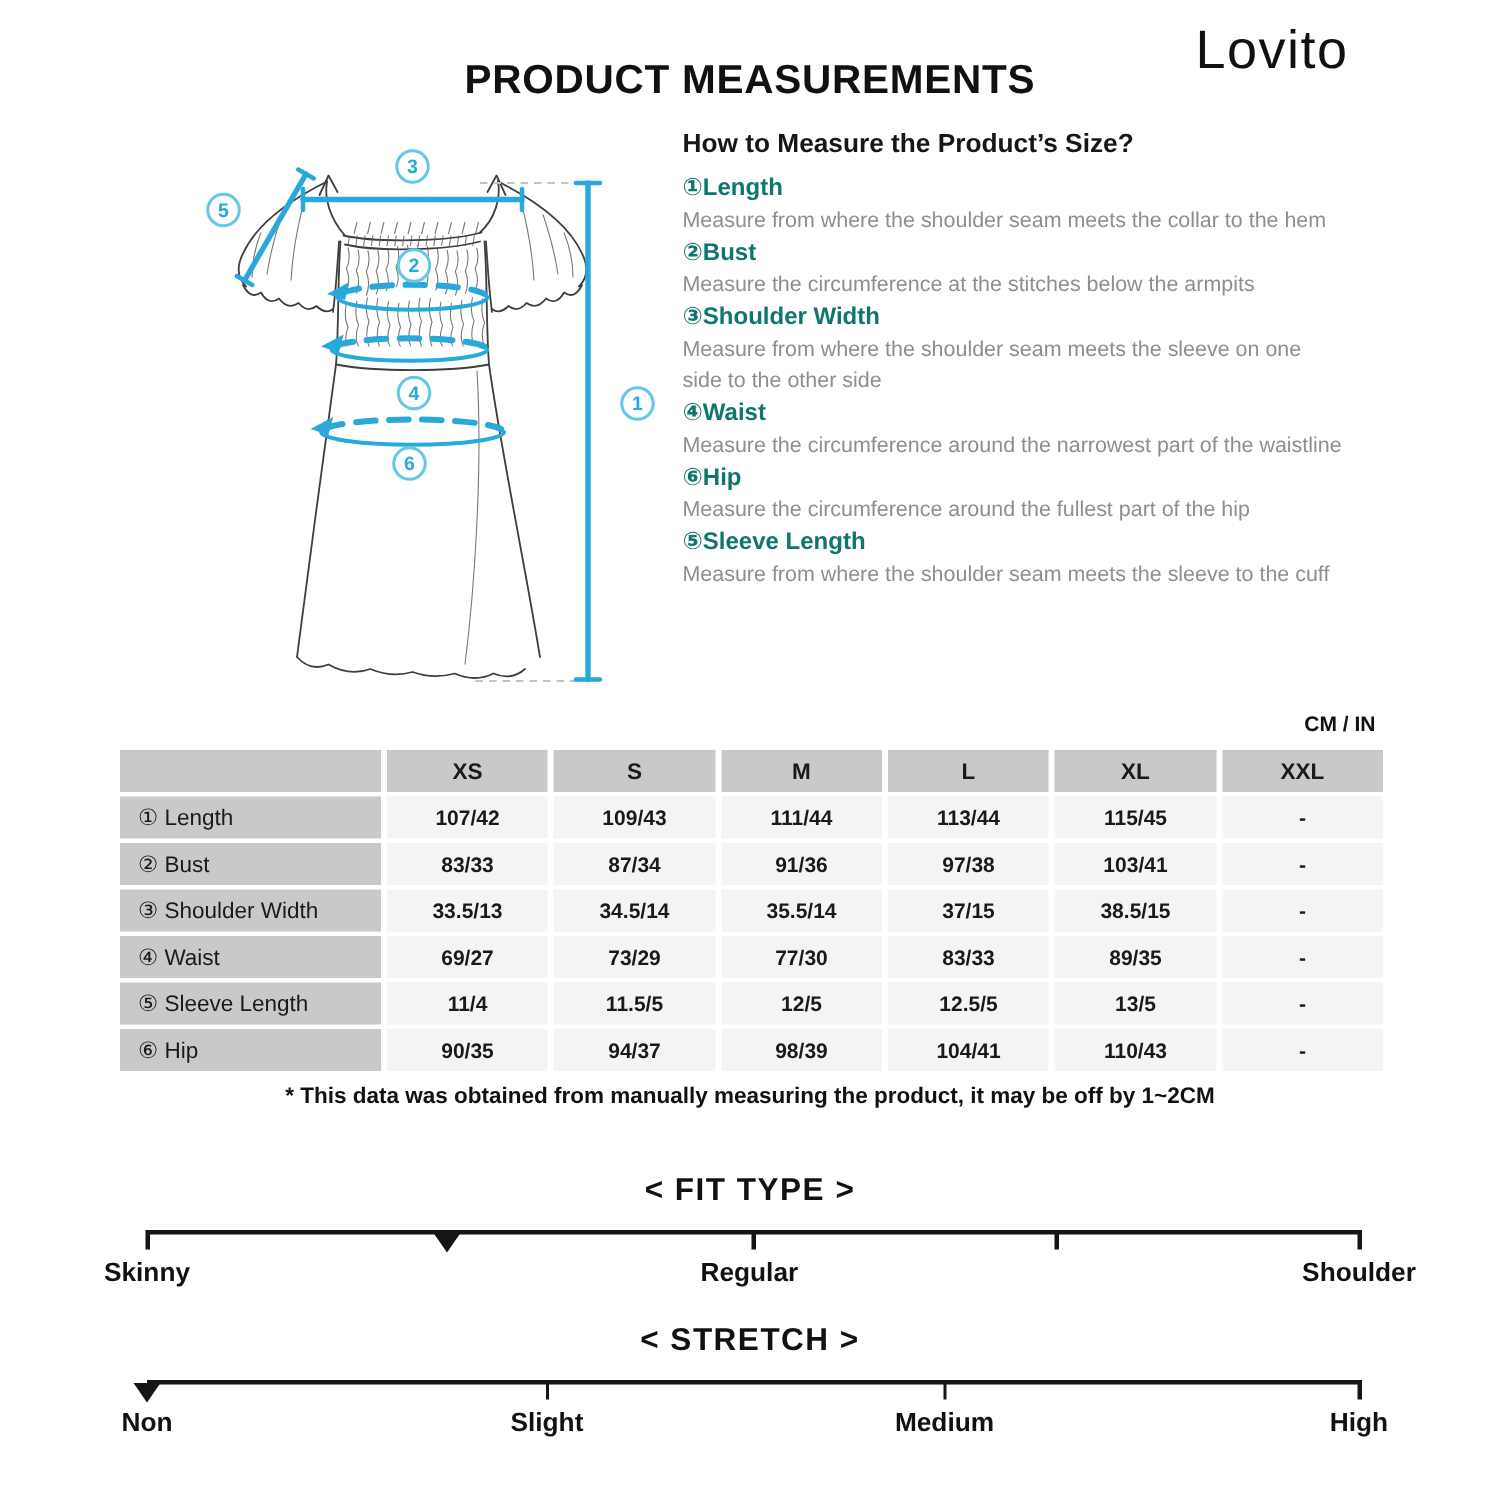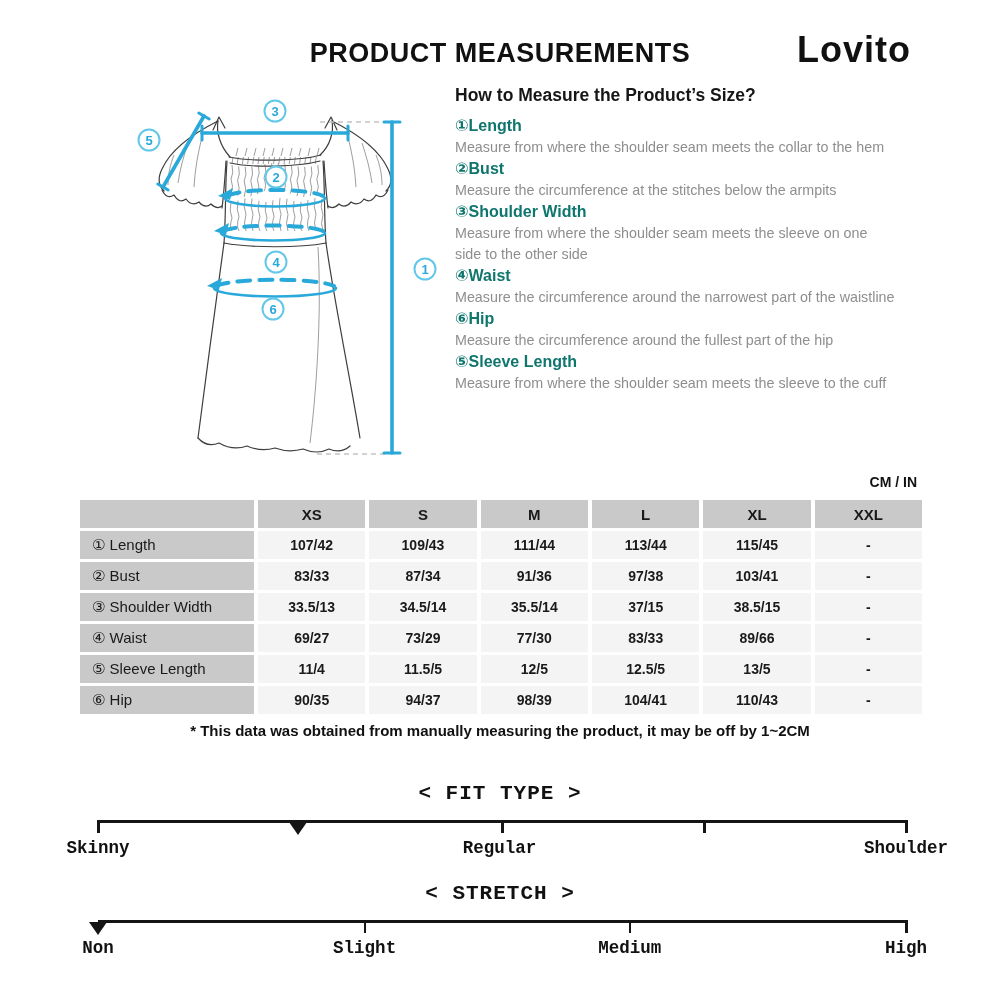--- a/index.html
+++ b/index.html
@@ -5,21 +5,21 @@
   :root{
     --accent:#29a9da; --accent-light:#63c7e9; --hdr-bg:#c9c9c9; --cell-bg:#f4f4f4;
     --desc:#8e8e8e; --ink:#151515; --sketch:#3e3e3e;
   }
   *{margin:0;padding:0;box-sizing:border-box}
   body{background:#fff;font-family:"Liberation Sans","DejaVu Sans",sans-serif;}
   .page{position:relative;width:995px;height:1000px;background:#fff;overflow:hidden;}
 
   .main-title{position:absolute;left:0;top:38px;width:1000px;text-align:center;
     font-size:27px;font-weight:bold;letter-spacing:.5px;color:#111;}
-  .logo{position:absolute;left:797px;top:29px;font-size:36px;font-weight:bold;
+  .logo{position:absolute;left:797px;top:12px;font-size:36px;font-weight:normal;
     letter-spacing:1px;color:#111;}
 
   
   .diagram{position:absolute;left:110px;top:95px;width:350px;height:370px;}
   .diagram svg{width:100%;height:100%;}
   .sk{stroke:var(--sketch);stroke-width:1.2;fill:none;stroke-linecap:round;stroke-linejoin:round}
   .wr{stroke:#5c5c5c;stroke-width:.7;fill:none;opacity:.85}
   .cy{stroke:var(--accent);fill:none;stroke-linecap:round}
   .cy-thick{stroke-width:3.6}
   .cy-cap{stroke-width:3}
@@ -42,21 +42,21 @@
   .size-table{position:absolute;left:80px;top:500px;width:842px;display:grid;
     grid-template-columns:174px repeat(6,1fr);grid-auto-rows:28px;gap:3px 4px;}
   .cell{display:flex;align-items:center;justify-content:center;font-size:14px;color:#1a1a1a;}
   .cell.hdr{background:var(--hdr-bg);font-weight:bold;font-size:15px;text-align:right;}
   .cell.rowlabel{background:var(--hdr-bg);justify-content:flex-start;padding-left:12px;font-size:15px;}
   .cell.val{background:var(--cell-bg);font-weight:bold;}
   .footnote{position:absolute;left:0;top:722px;width:1000px;text-align:center;
     font-size:15px;font-weight:bold;color:#111;}
 
   
-  .scale-section{position:absolute;left:0;width:1000px;height:96px;font-family:Liberation Mono, monospace;}
+  .scale-section{position:absolute;left:0;width:1000px;height:96px;}
   #scale-0{top:782px}
   #scale-1{top:882px}
   .scale-title{position:absolute;left:0;top:0;width:1000px;text-align:center;
     font-size:21px;font-weight:bold;letter-spacing:1px;color:#111;}
   .scale-track{position:absolute;left:0;top:36px;width:1000px;height:60px;}
   .scale-line{position:absolute;left:98px;top:2px;width:808px;height:3px;background:var(--ink);}
   .tick{position:absolute;top:2px;width:2.5px;height:13px;background:var(--ink);}
   .marker{position:absolute;top:4px;width:0;height:0;
     border-left:9px solid transparent;border-right:9px solid transparent;
     border-top:13px solid var(--ink);}
@@ -287,21 +287,21 @@
       <div class="cell val">34.5/14</div>
       <div class="cell val">35.5/14</div>
       <div class="cell val">37/15</div>
       <div class="cell val">38.5/15</div>
       <div class="cell val">-</div>
       <div class="cell rowlabel">④ Waist</div>
       <div class="cell val">69/27</div>
       <div class="cell val">73/29</div>
       <div class="cell val">77/30</div>
       <div class="cell val">83/33</div>
-      <div class="cell val">89/66</div>
+      <div class="cell val">89/35</div>
       <div class="cell val">-</div>
       <div class="cell rowlabel">⑤ Sleeve Length</div>
       <div class="cell val">11/4</div>
       <div class="cell val">11.5/5</div>
       <div class="cell val">12/5</div>
       <div class="cell val">12.5/5</div>
       <div class="cell val">13/5</div>
       <div class="cell val">-</div>
       <div class="cell rowlabel">⑥ Hip</div>
       <div class="cell val">90/35</div>

